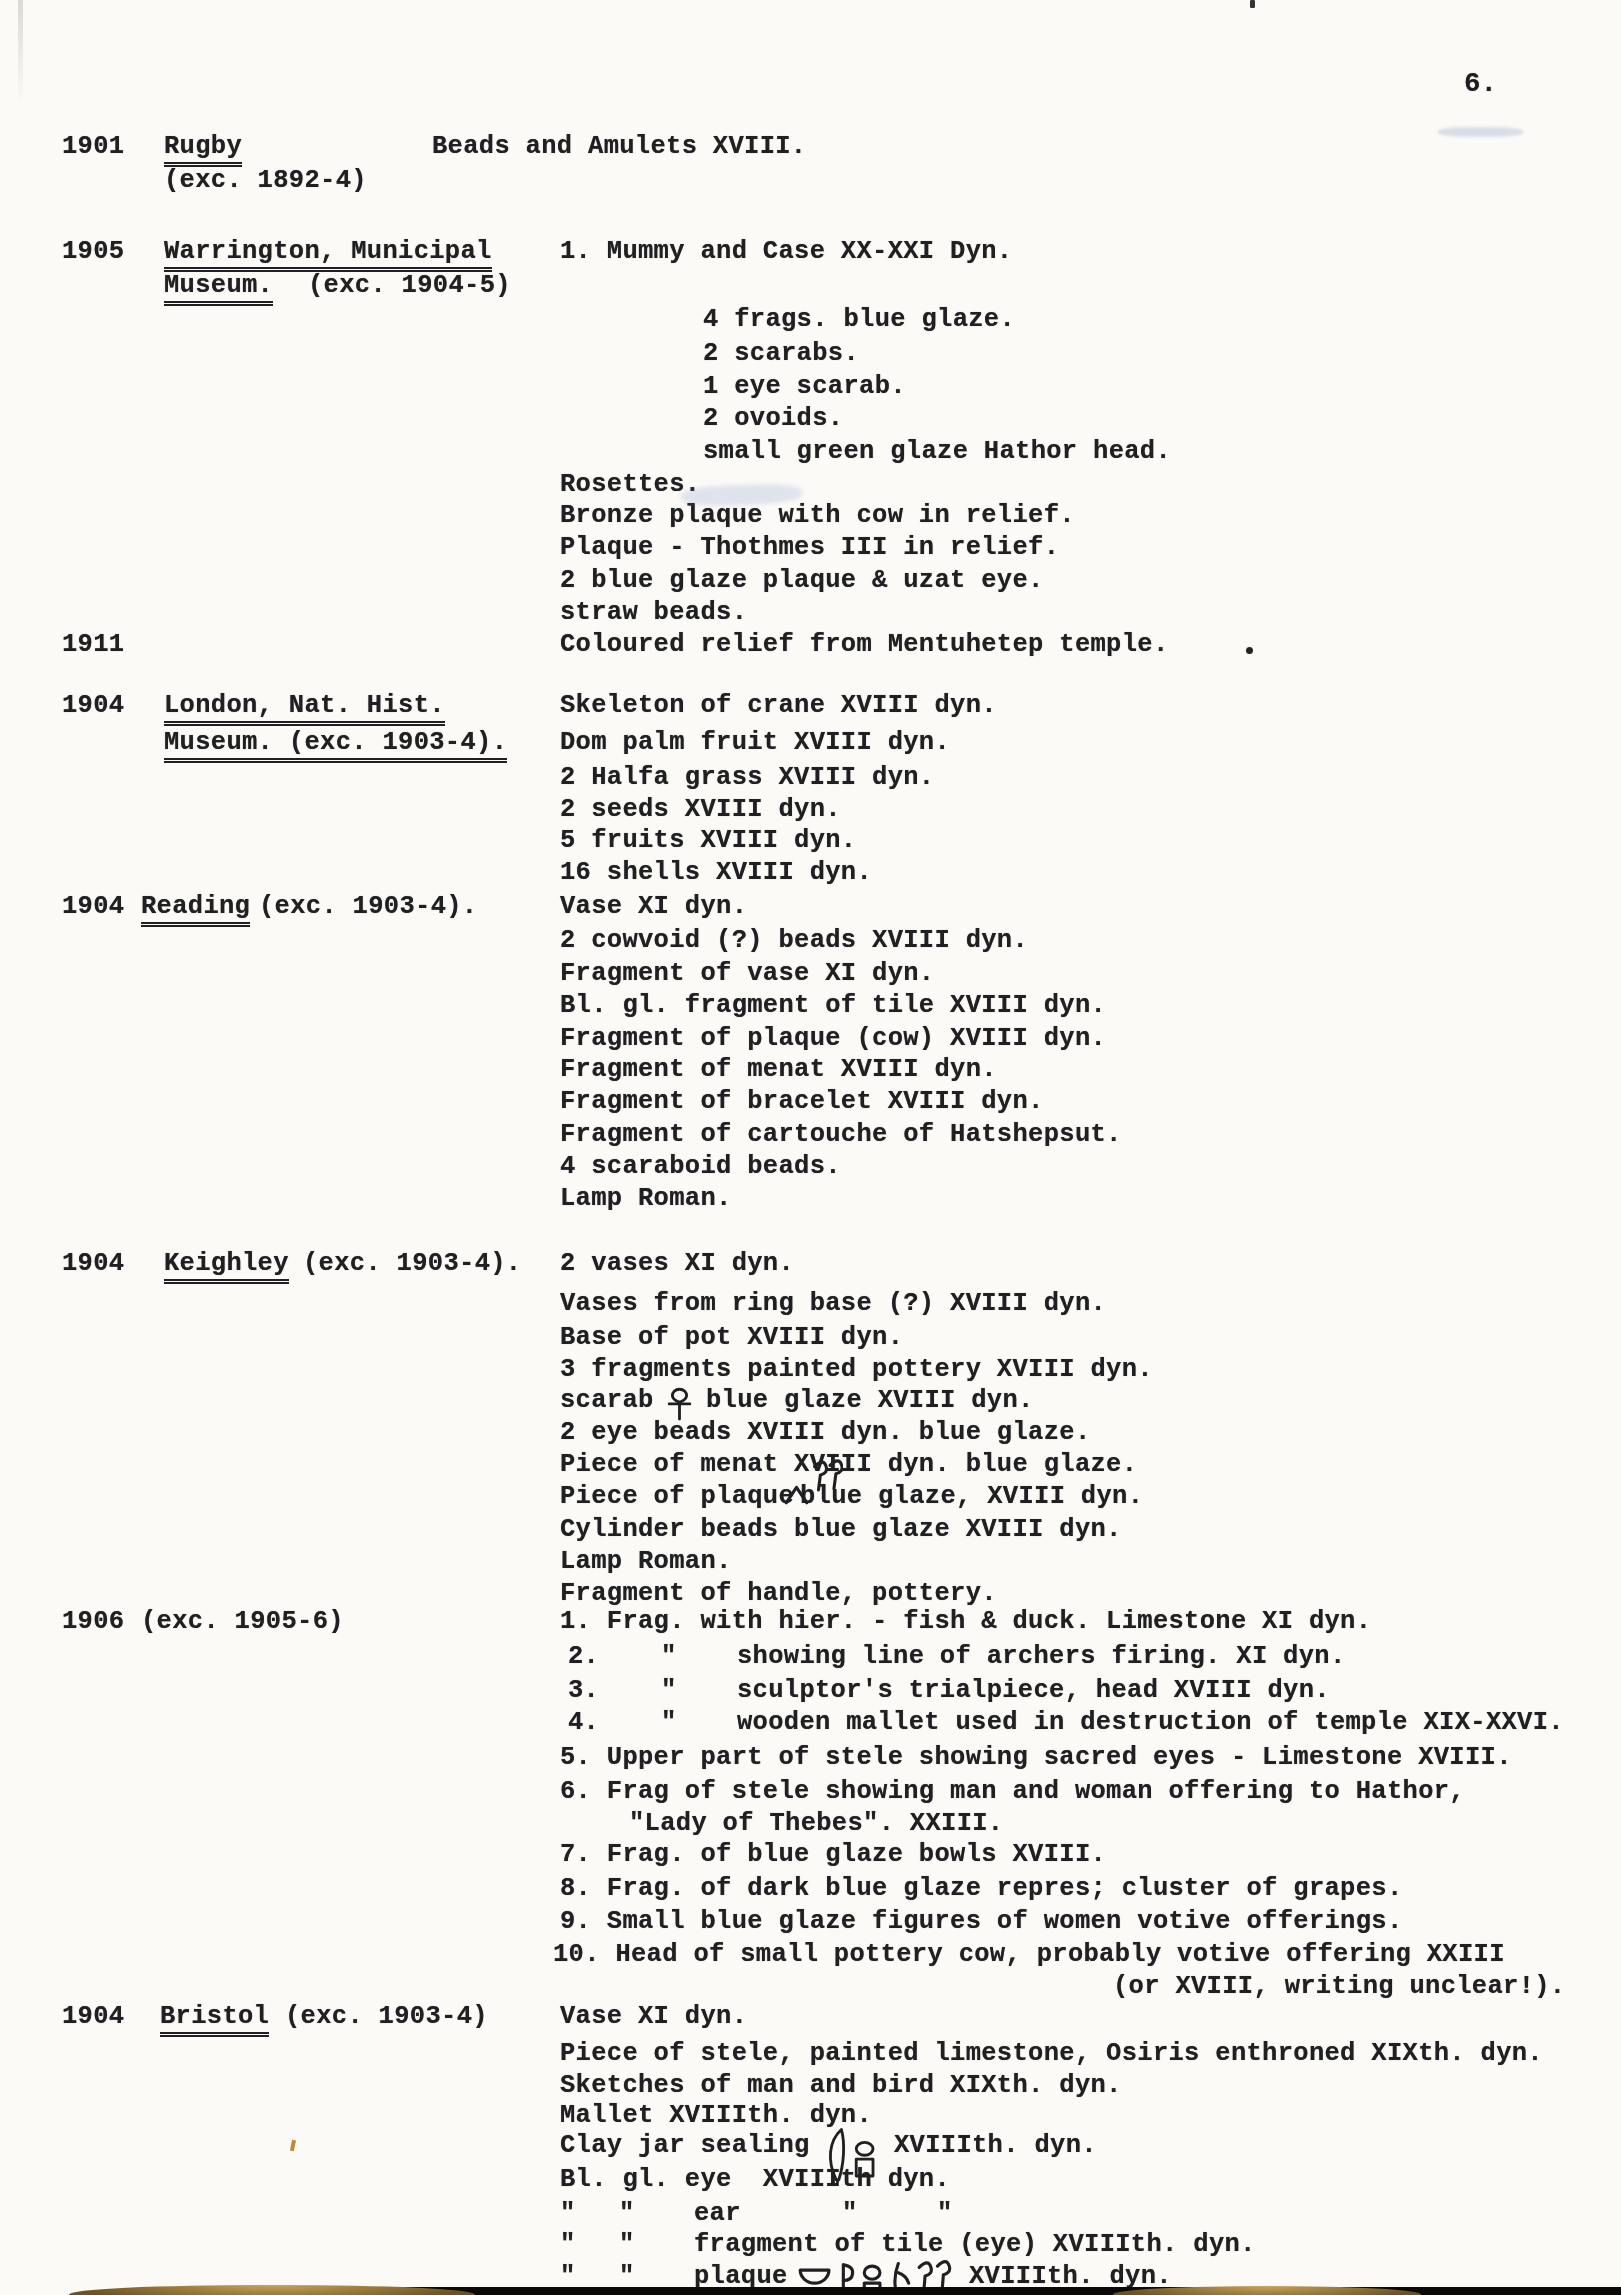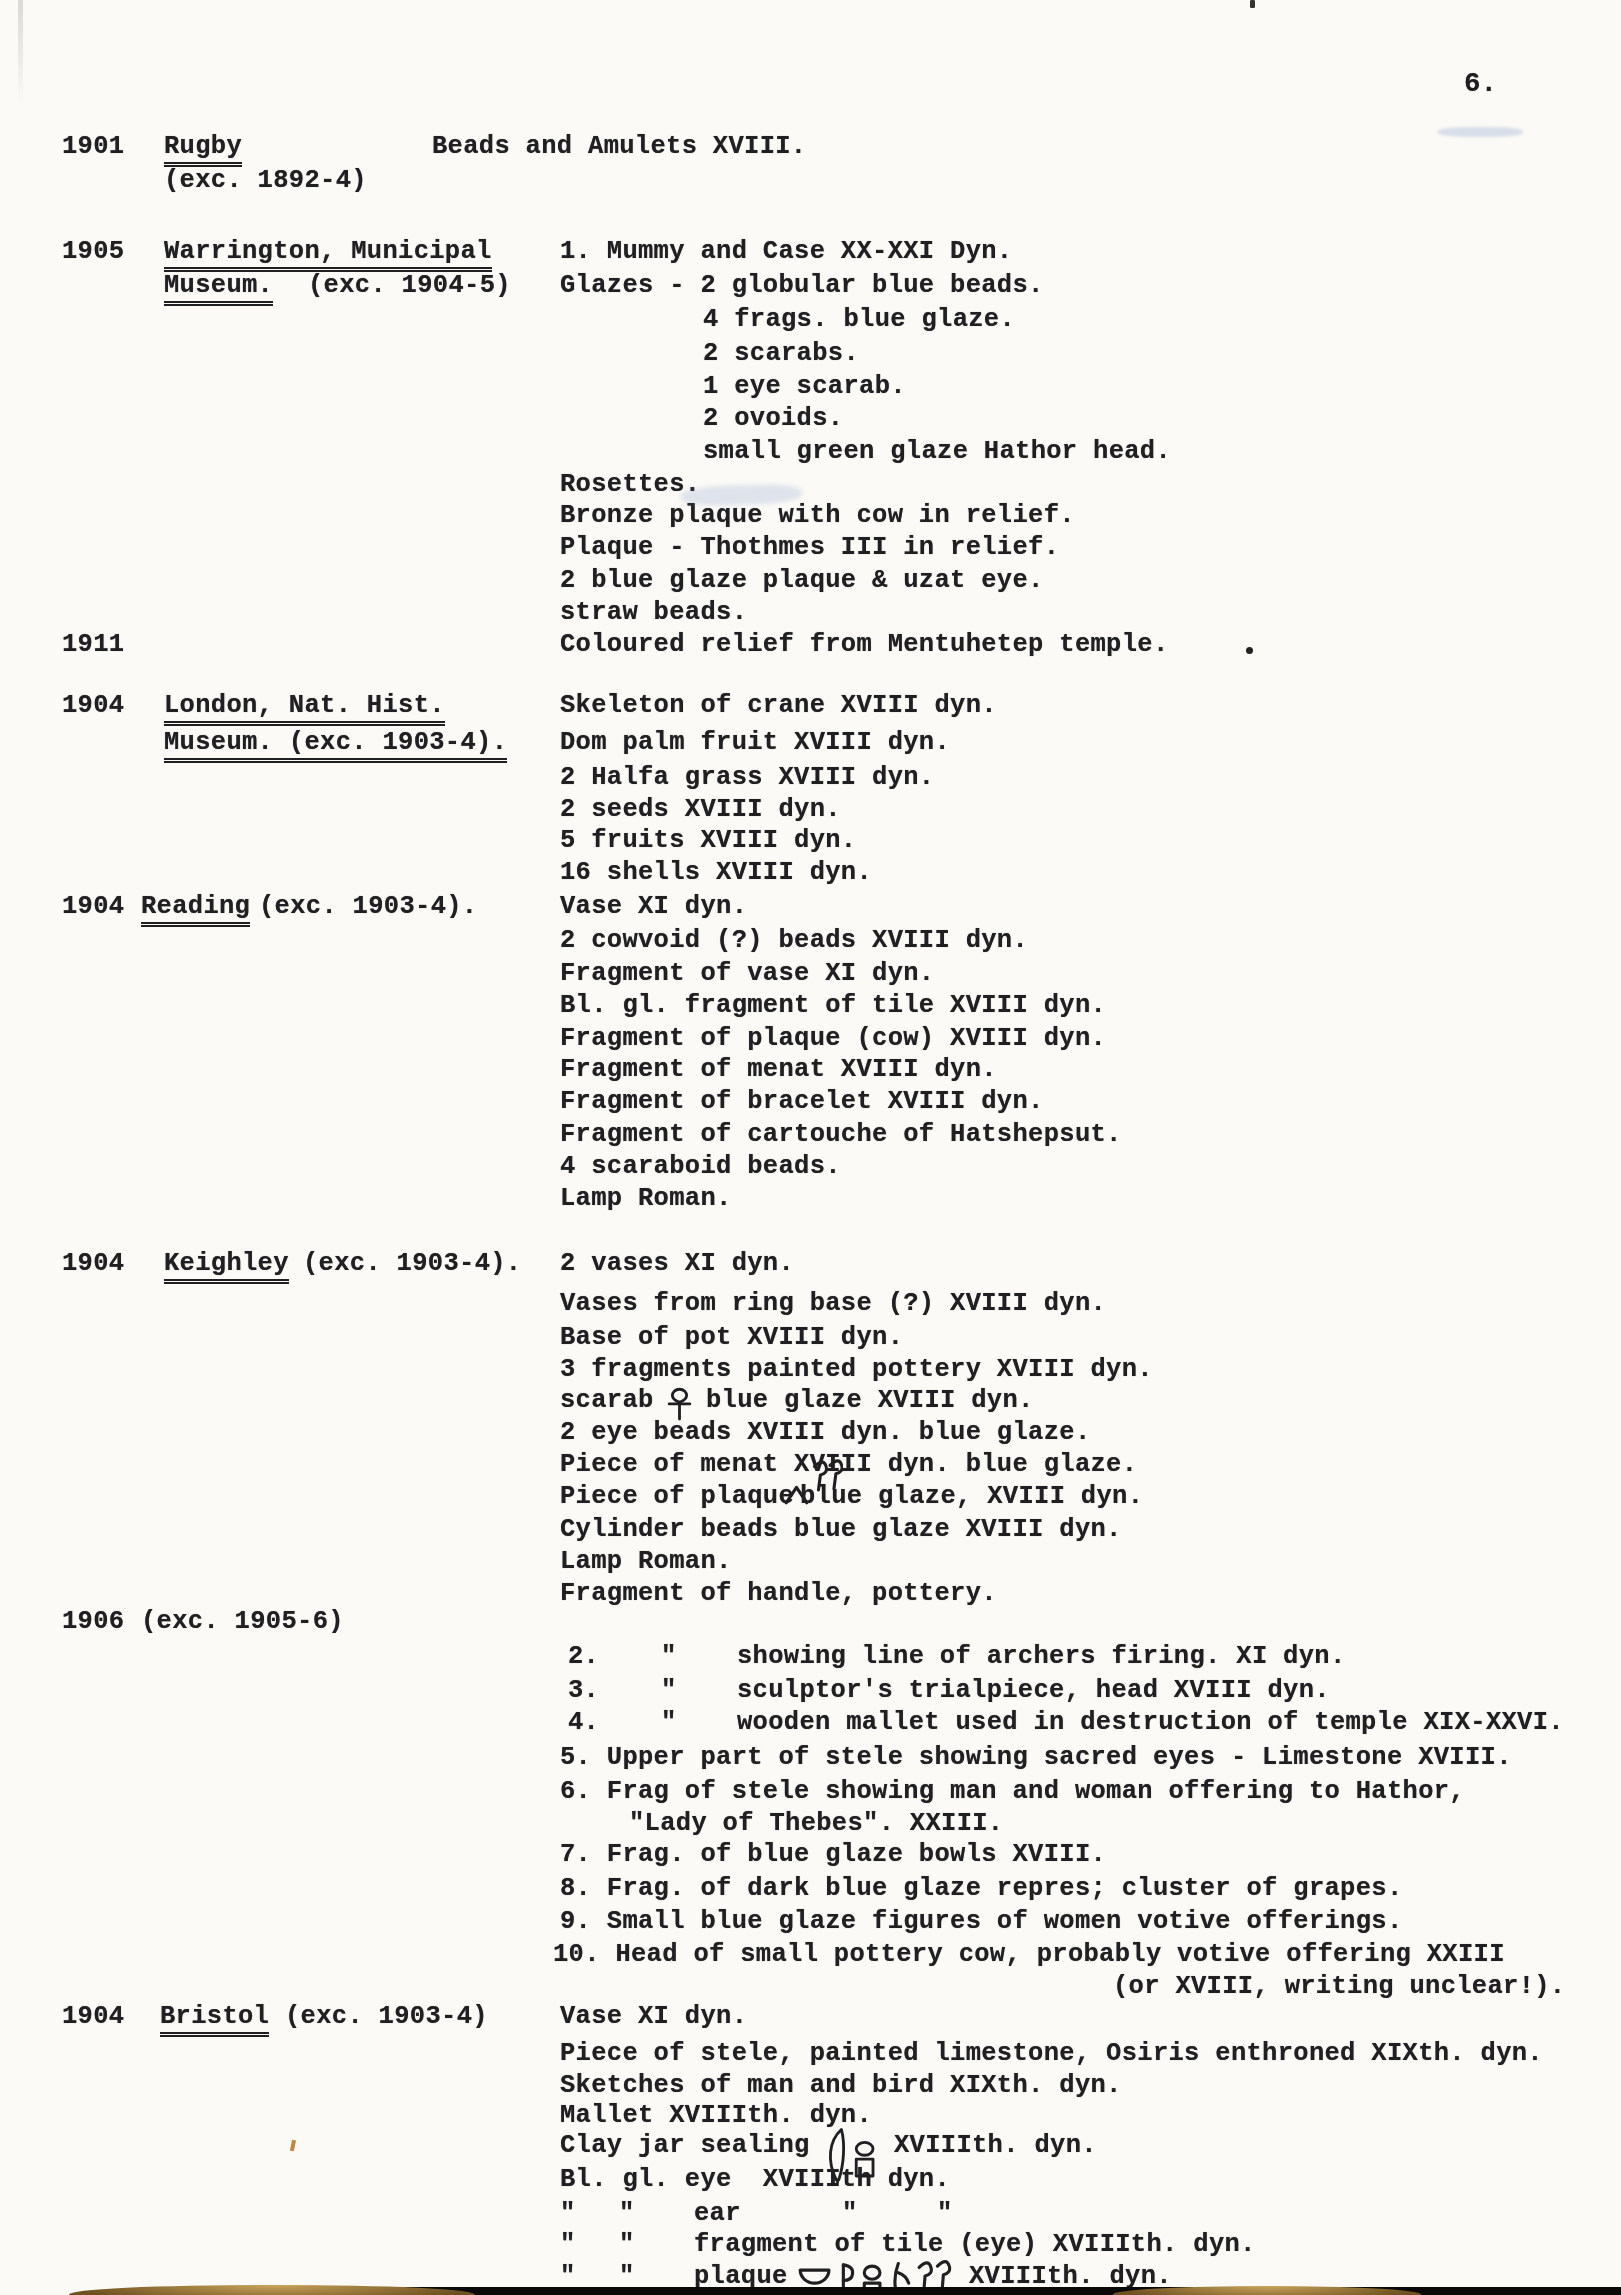--- a/index.html
+++ b/index.html
@@ -56,21 +56,20 @@
         <span class="run" style="left: 164px;">(exc. 1892-4)</span>
       </div>
       <div class="tline" style="top: 236px;">
         <span class="run" style="left: 62px;">1905</span>
         <span class="run u" style="left: 164px;">Warrington, Municipal</span>
         <span class="run" style="left: 560px;">1. Mummy and Case XX-XXI Dyn.</span>
       </div>
       <div class="tline" style="top: 270px;">
         <span class="run u" style="left: 164px;">Museum.</span>
         <span class="run" style="left: 308px;">(exc. 1904-5)</span>
-        <span class="run" style="left: 560px;">Glazes - 2 globular blue beads.</span>
       </div>
       <div class="tline" style="top: 304px; padding-left: 28px;">
         <span class="run" style="left: 703px;">4 frags. blue glaze.</span>
       </div>
       <div class="tline" style="top: 338px;">
         <span class="run" style="left: 703px;">2 scarabs.</span>
       </div>
       <div class="tline" style="top: 371px;">
         <span class="run" style="left: 703px;">1 eye scarab.</span>
       </div>
@@ -201,20 +200,21 @@
       </div>
       <div class="tline" style="top: 1546px;">
         <span class="run" style="left: 560px;">Lamp Roman.</span>
       </div>
       <div class="tline" style="top: 1578px;">
         <span class="run" style="left: 560px;">Fragment of handle, pottery.</span>
       </div>
       <div class="tline" style="top: 1606px;">
         <span class="run" style="left: 62px;">1906</span>
         <span class="run" style="left: 141px;">(exc. 1905-6)</span>
+        <span class="run" style="left: 560px;">1. Frag. with hier. - fish &amp; duck. Limestone XI dyn.</span>
       </div>
       <div class="tline" style="top: 1641px;">
         <span class="run" style="left: 568px;">2.</span>
         <span class="run" style="left: 661px;">"</span>
         <span class="run" style="left: 737px;">showing line of archers firing. XI dyn.</span>
       </div>
       <div class="tline" style="top: 1675px;">
         <span class="run" style="left: 568px;">3.</span>
         <span class="run" style="left: 661px;">"</span>
         <span class="run" style="left: 737px;">sculptor's trialpiece, head XVIII dyn.</span>

